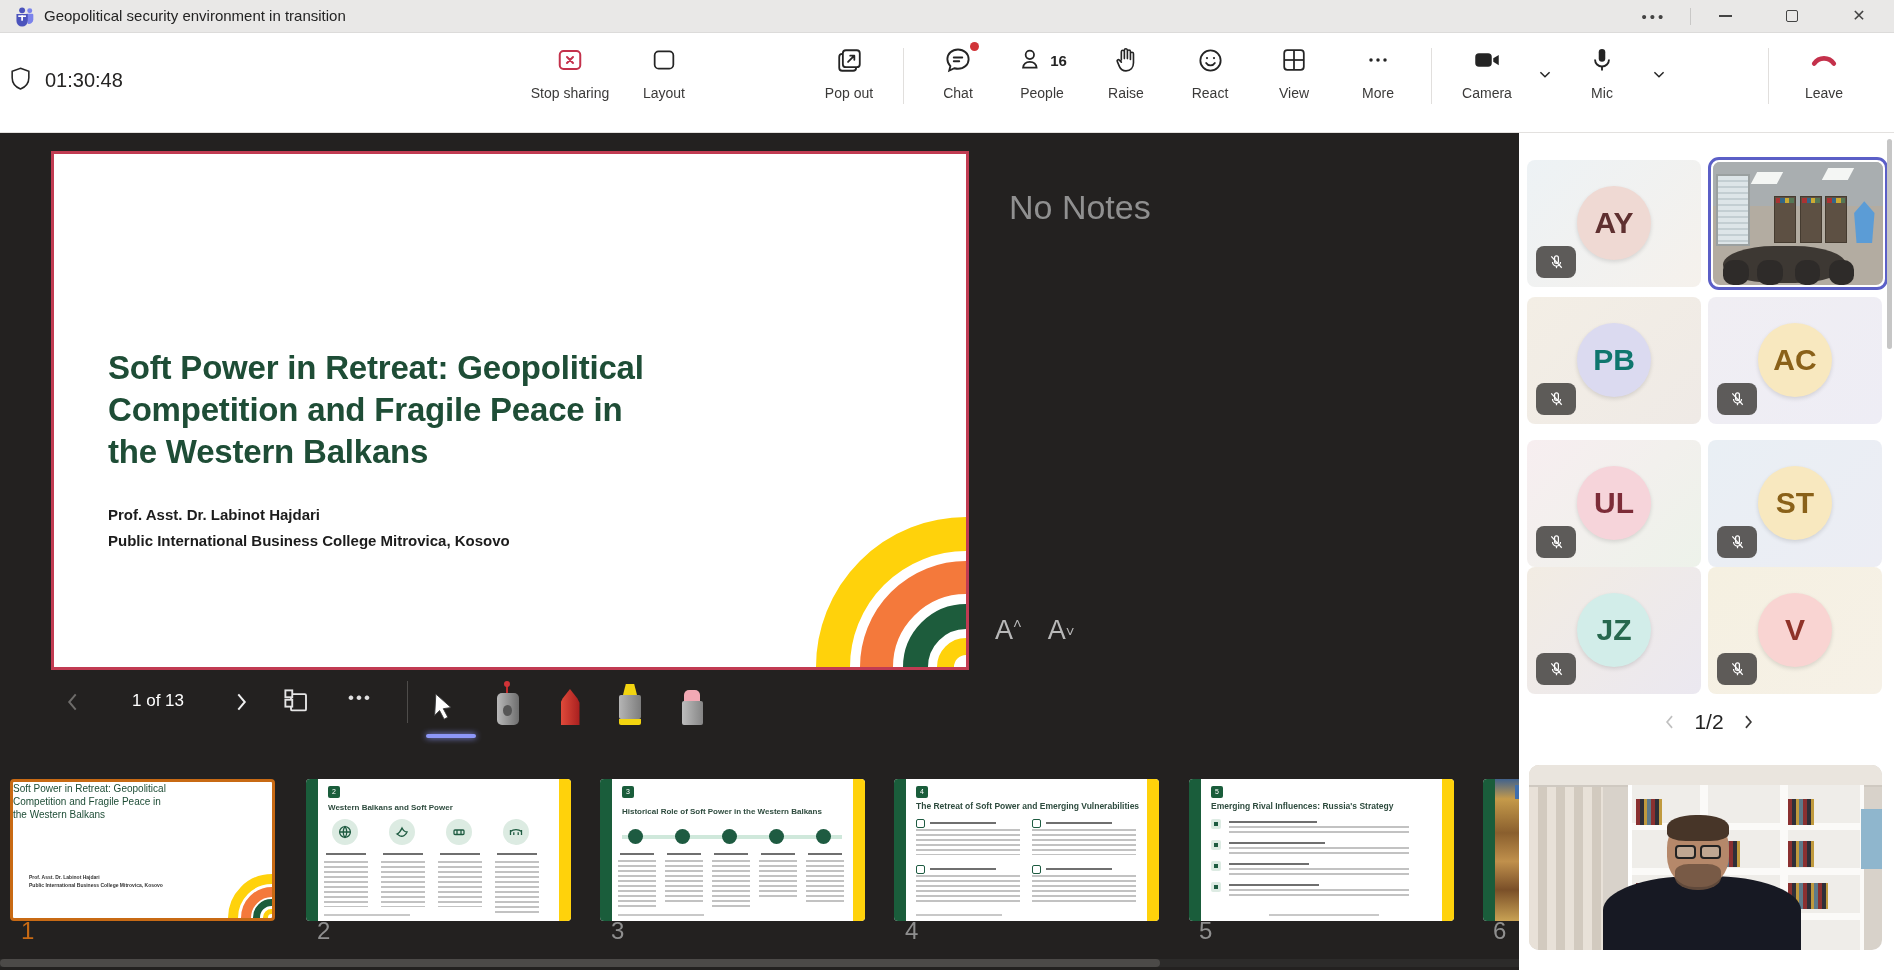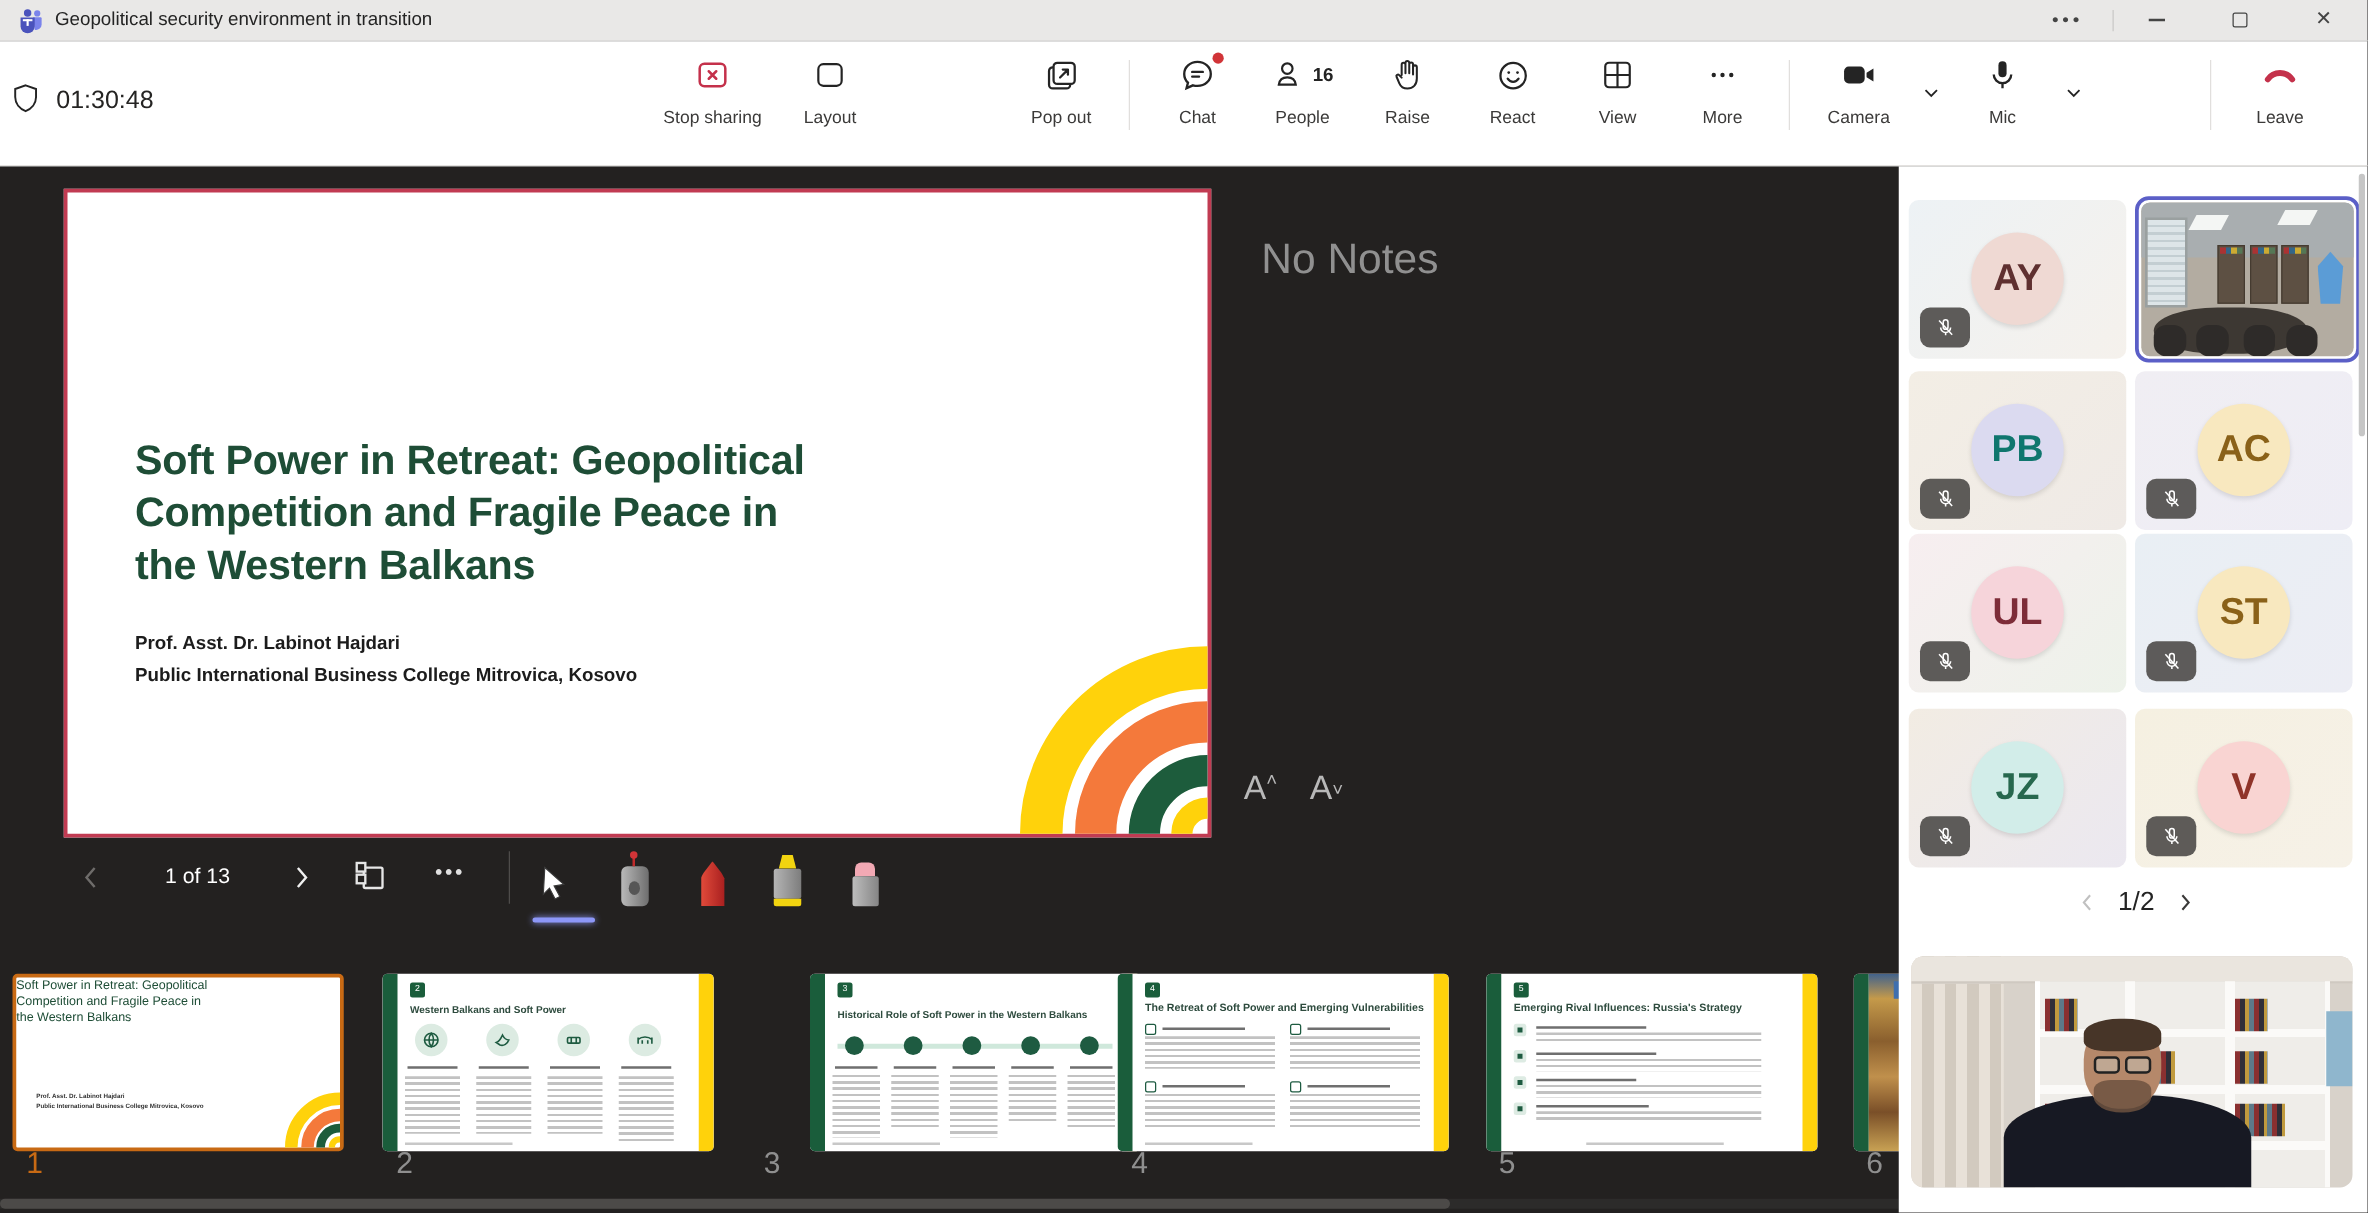--- a/index.html
+++ b/index.html
@@ -84,21 +84,21 @@
   .high-body { width:22px; height:24px; background:linear-gradient(90deg,#b5b5b5,#7d7d7d); border-radius:2px; }
   .high-band { width:22px; height:6px; background:#f2d410; border-radius:0 0 2px 2px; }
   
   .er-top { width:16px; height:11px; background:#f2a9b4; border-radius:5px 5px 0 0; margin:0 auto; }
   .er-body { width:21px; height:24px; background:linear-gradient(90deg,#bdbdbd,#858585); border-radius:2px; }
 
   
   .thumb { position:absolute; top:646px; width:265px; height:142px; background:#ffffff;
     border-radius:4px; overflow:hidden; cursor:pointer; }
   #thumb1 { left:10px; border:3px solid #c86a14; }
-  #thumb2 { left:306px; } #thumb3 { left:600px;margin-left:48px; } #thumb4 { left:894px; }
+  #thumb2 { left:306px; } #thumb3 { left:600px; } #thumb4 { left:894px; }
   #thumb5 { left:1189px; } #thumb6 { left:1483px; }
   .gbar { position:absolute; left:0; top:0; width:12px; height:100%; background:#1a5d3b; }
   .ybar { position:absolute; right:0; top:0; width:12px; height:100%; background:#ffd20b; }
   .chip { position:absolute; left:22px; top:7px; width:12px; height:12px; background:#1a5d3b;
     border-radius:2px; color:#fff; font-size:7px; text-align:center; line-height:12px; }
   .tnum { position:absolute; top:784px; font-size:24px; color:#8f8f8f; }
   #tnum1 { left:21px; color:#c86a14; } #tnum2 { left:317px; } #tnum3 { left:611px; }
   #tnum4 { left:905px; } #tnum5 { left:1199px; } #tnum6 { left:1493px; }
   .mini-title { position:absolute; font-weight:bold; color:#2e4b3e; }
   #t1-title { left:16px; top:38px; width:160px; font-size:10px; line-height:13px; color:#1e4d36; }
@@ -121,21 +121,21 @@
   #fs-scroll-track { position:absolute; left:0; top:826px; width:1519px; height:8px; background:#2c2b2a; }
   #fs-scroll-thumb { position:absolute; left:0; top:0; width:1160px; height:8px; background:#4c4a48; border-radius:4px; }
   .t6-art { position:absolute; left:12px; top:0; right:0; height:100%;
     background:linear-gradient(180deg,#41628c 0%,#c59a4a 14%,#8a5f2e 38%,#c0904c 58%,#7a4f28 78%,#c9a254 100%); }
   .t6-win { position:absolute; left:20px; top:6px; width:18px; height:14px; background:#3f6fae; }
 
   
   #sidebar { position:absolute; right:0; top:133px; width:375px; height:837px; background:#ffffff; z-index:30; }
   .ptile { position:absolute; width:174px; height:127px; border-radius:8px; overflow:hidden; cursor:pointer; }
   .col1 { left:8px; } .col2 { left:189px; }
-  .row1 { top:27px; } .row2 { top:164px; } .row3 { top:294px;text-decoration:underline; } .row4 { top:434px;text-decoration:underline; }
+  .row1 { top:27px; } .row2 { top:164px; } .row3 { top:307px;text-decoration:underline; } .row4 { top:434px;text-decoration:underline; }
   .bg-ay { background:linear-gradient(135deg,#edf2f5,#f5f1ec); }
   .bg-pb { background:linear-gradient(135deg,#f3eee5,#efeae6); }
   .bg-ac { background:linear-gradient(135deg,#f0eef3,#eeedf5); }
   .bg-ul { background:linear-gradient(135deg,#f7eef0,#edf2ea); }
   .bg-st { background:linear-gradient(135deg,#e9eff4,#ecedf4); }
   .bg-jz { background:linear-gradient(135deg,#f2ece3,#ebe8f0); }
   .bg-v  { background:linear-gradient(135deg,#f5f0e1,#f6f1e7); }
   .avatar { position:absolute; left:50%; top:26px; transform:translateX(-50%);
     width:74px; height:74px; border-radius:50%; font-size:30px; font-weight:bold;
     display:flex; align-items:center; justify-content:center; box-shadow:0 2px 4px rgba(0,0,0,.12); }

